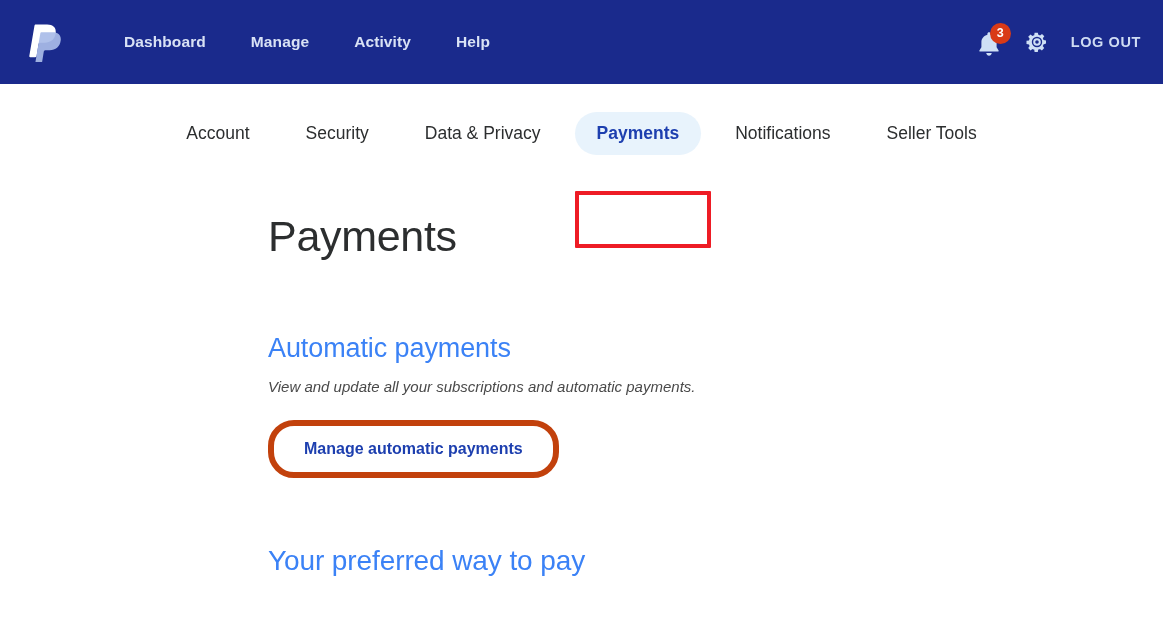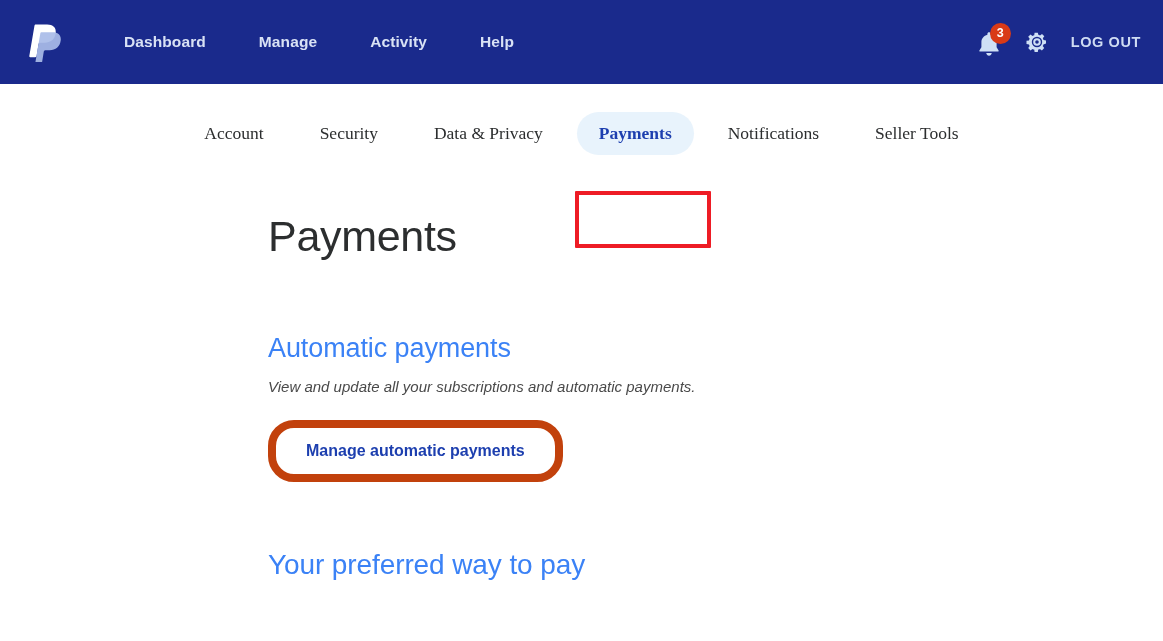--- a/index.html
+++ b/index.html
@@ -27,21 +27,21 @@
     width: 34px;
     height: 40px;
     display: block;
     flex: 0 0 auto;
   }
 
   .mainnav {
     display: flex;
     align-items: center;
     margin-left: 62px;
-    gap: 8px;
+    gap: 0;
   }
 
   .mainnav-item {
     color: #d9e2f5;
     font-size: 15.5px;
     font-weight: bold;
     letter-spacing: 0.1px;
     cursor: pointer;
     padding: 6px 0;
     margin-right: 45px;
@@ -114,21 +114,20 @@
   }
 
   .tab {
     font-size: 17.5px;
     color: #2c2e2f;
     padding: 11px 22px;
     border-radius: 22px;
     cursor: pointer;
     white-space: nowrap;
     margin: 0 6px;
-    font-family: Liberation Serif, serif;
   }
   .tab.active {
     background: #e8f3fc;
     color: #1d3faf;
     font-weight: bold;
   }
 
   .tab-highlight-box {
     position: absolute;
     left: 575px;
@@ -181,21 +180,21 @@
     font-size: 15px;
     color: #4a4a4a;
     line-height: 1.45;
     font-style: italic;
   }
 
   .pill-button {
     display: inline-block;
     margin-top: 22px;
     padding: 14px 30px;
-    border: 8px solid #c2410c;
+    border: 6px solid #c2410c;
     border-radius: 26px;
     background: #ffffff;
     color: #1d3faf;
     font-size: 16px;
     font-weight: bold;
     font-family: "Liberation Sans", sans-serif;
     cursor: pointer;
     white-space: nowrap;
   }
 

